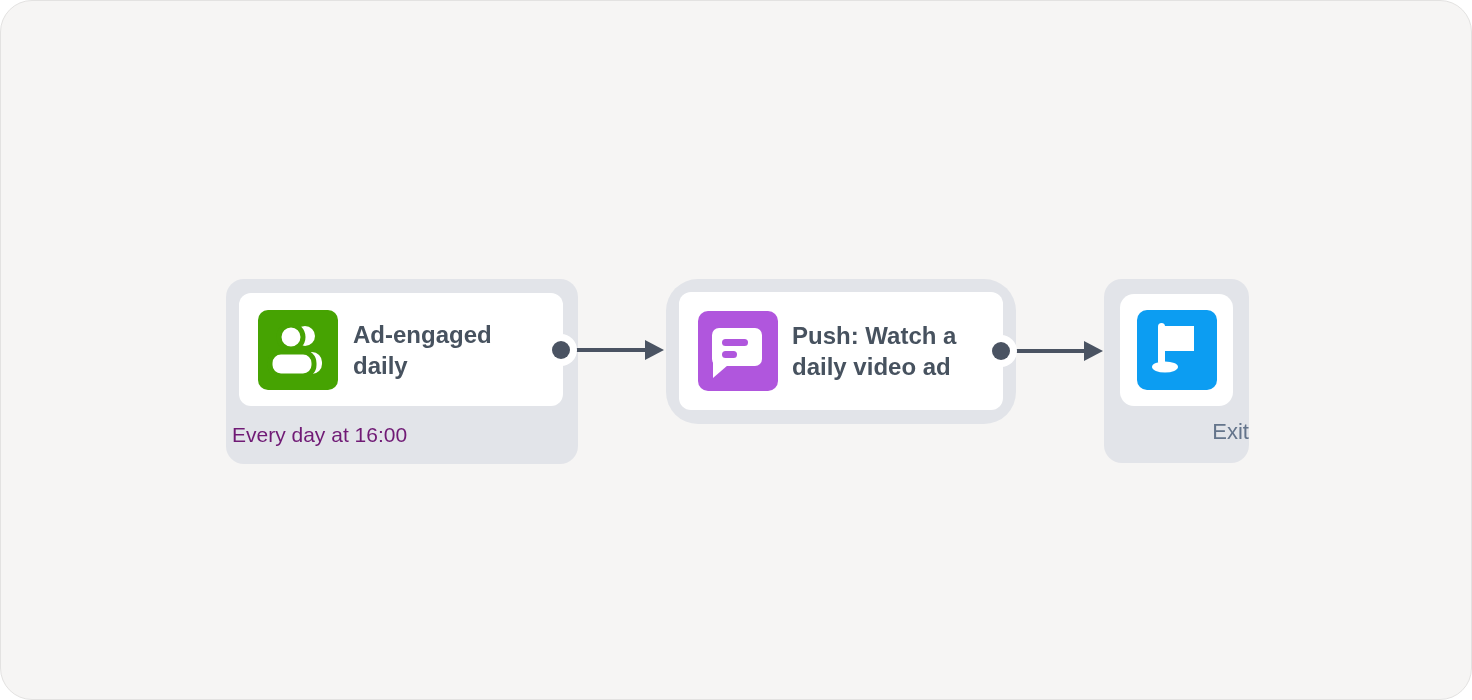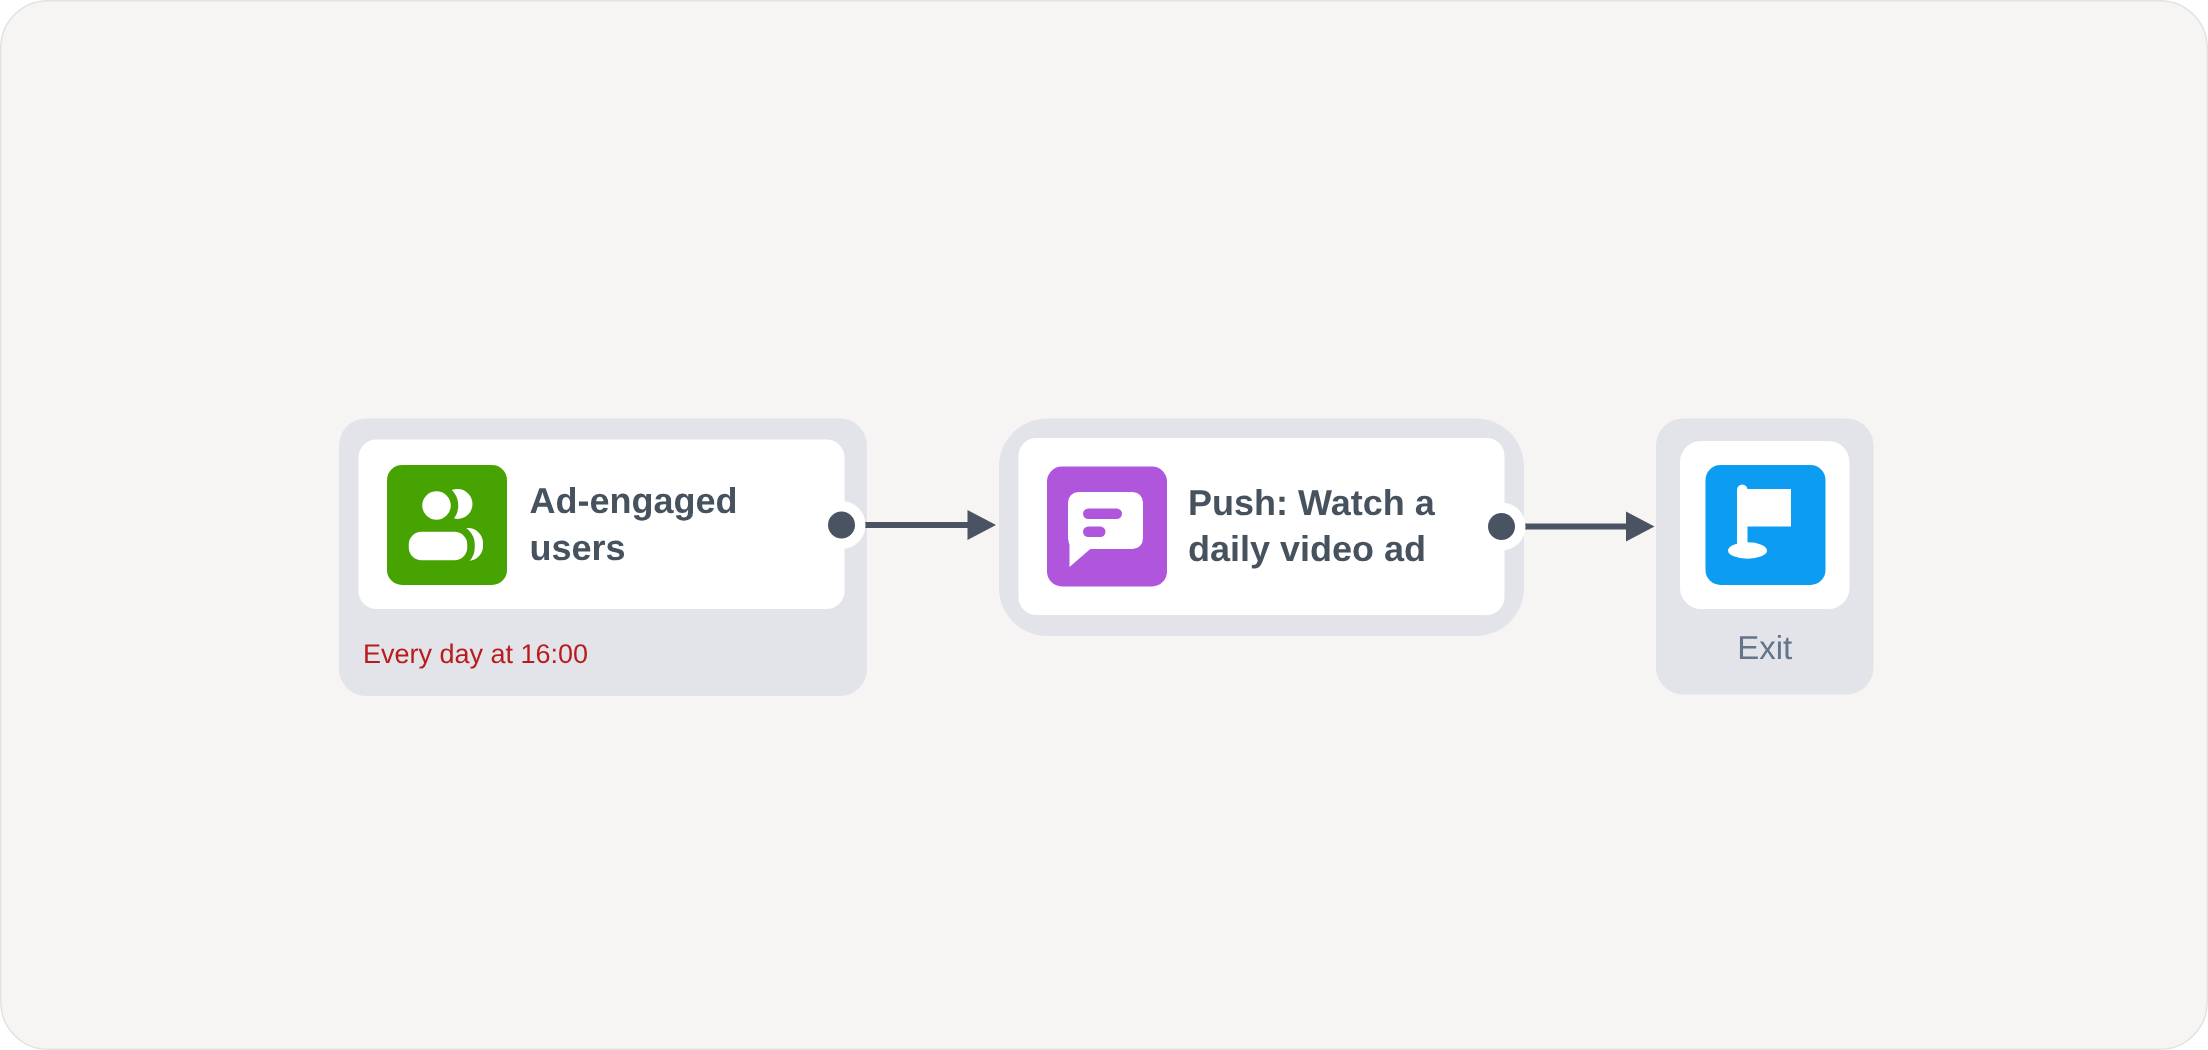--- a/index.html
+++ b/index.html
@@ -51,31 +51,31 @@
 
   .node-title {
     font-size: 24px;
     font-weight: 700;
     color: #47525f;
     line-height: 31px;
     width: 190px;
   }
   .node-caption {
     position: absolute;
-    left: 16px;
+    left: 6px;
     bottom: 17px;
-    font-size: 18px;
-    color: #b91c1c;
+    font-size: 21px;
+    color: #701a75;
   }
   .exit-label {
     position: absolute;
     left: 0;
     bottom: 18px;
     width: 100%;
-    text-align: center;
+    text-align: right;
     font-size: 22px;
     color: #64748b;
   }
 
   .port-dot {
     position: absolute;
     width: 18px; height: 18px;
     border-radius: 50%;
     box-shadow: 0 0 0 7px #ffffff;
     z-index: 3;
@@ -112,21 +112,21 @@
     <div class="node node-trigger">
       <div class="card card-trigger">
         <div class="node-icon" style="background: rgb(70, 163, 2); color: rgb(70, 163, 2);">
           <svg width="80" height="80" viewBox="0 0 80 80" aria-hidden="true">
             <circle cx="47" cy="26" r="10" fill="#ffffff"></circle>
             <rect x="28" y="42" width="36" height="22" rx="10" fill="#ffffff"></rect>
             <rect x="12" y="42" width="44" height="24" rx="11" fill="#ffffff" stroke="currentColor" stroke-width="5"></rect>
             <circle cx="33" cy="27" r="12" fill="#ffffff" stroke="currentColor" stroke-width="5"></circle>
           </svg>
         </div>
-        <div class="node-title">Ad-engaged users</div>
+        <div class="node-title">Ad-engaged daily</div>
       </div>
       <div class="node-caption">Every day at 16:00</div>
     </div>
 
     <div class="port-dot port-dot-1" style="background: rgb(74, 83, 98);"></div>
     <div class="conn-line conn-line-1" style="background: rgb(74, 83, 98);"></div>
     <div class="conn-head conn-head-1" style="border-left-color: rgb(74, 83, 98);"></div>
 
     <div class="node node-push">
       <div class="card card-push">

